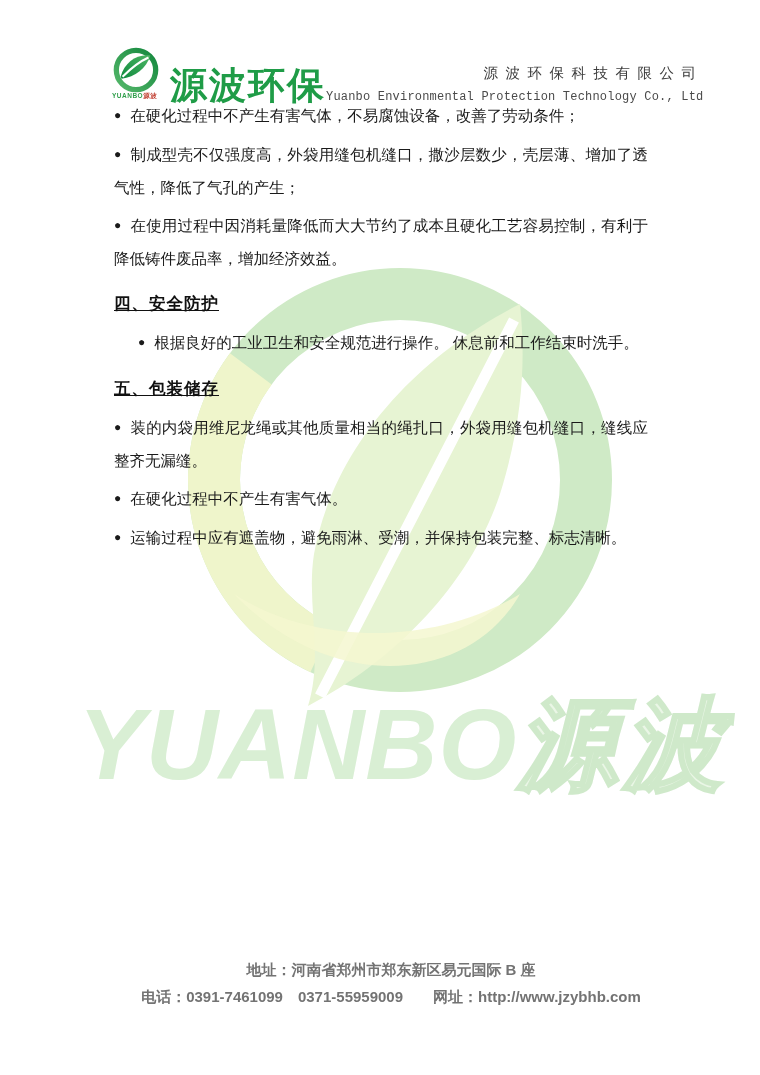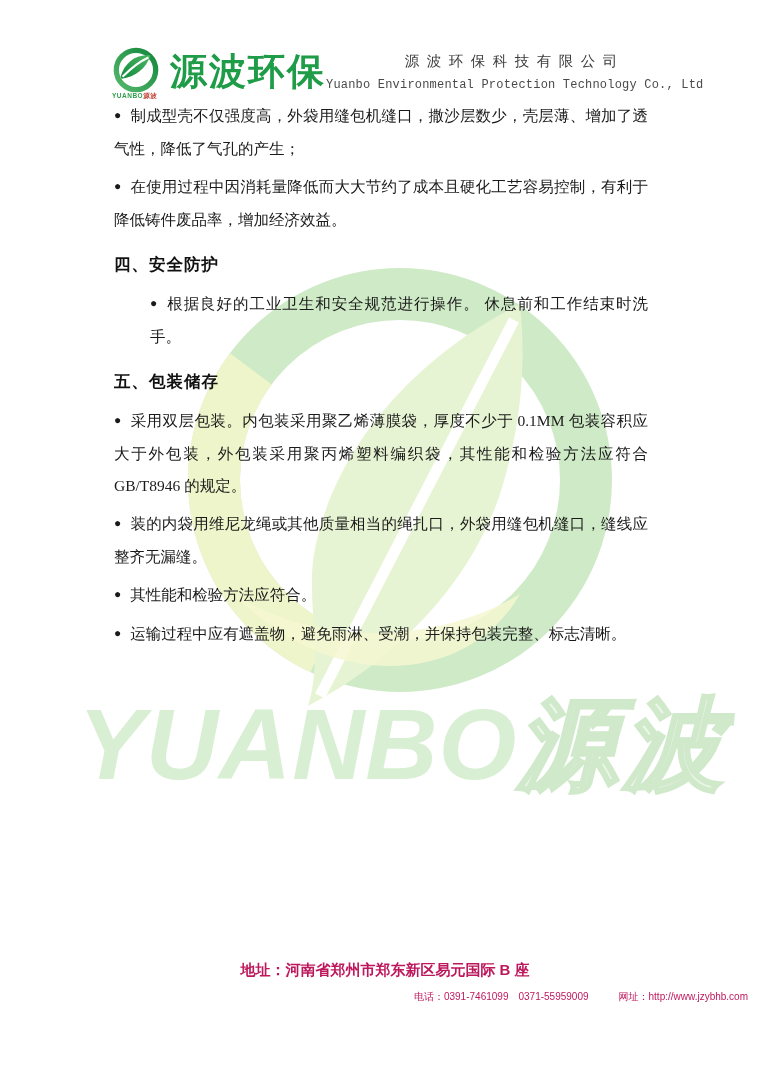--- a/index.html
+++ b/index.html
@@ -32,26 +32,26 @@
   .logo{display:flex;align-items:flex-start;}
   .logo-mark{position:relative;width:48px;height:58px;flex:0 0 auto;}
   .logo-caption{
     position:absolute;left:0;top:46px;width:64px;
     font-family:"Liberation Sans", sans-serif;
     font-size:6.5px;letter-spacing:.5px;white-space:nowrap;
   }
   .logo-caption .cap-en{color:#2f9e4a;font-weight:bold;}
   .logo-caption .cap-cn{color:#c0392b;font-weight:bold;}
   .brand{
-    margin-left:10px;margin-top:4px;
+    margin-left:10px;margin-top:18px;
     font-family:"Liberation Sans", sans-serif;
     font-size:37px;line-height:44px;font-weight:900;letter-spacing:2px;
     color:#1f9c47;white-space:nowrap;
   }
-  .company{text-align:center;margin-top:6px;}
+  .company{text-align:right;margin-top:18px;}
   .company-cn{
     font-size:14.5px;letter-spacing:7.5px;color:#3c3c3c;white-space:nowrap;
     font-family:"Liberation Serif", serif;
   }
   .company-en{
     margin-top:7px;font-size:12px;letter-spacing:.2px;color:#4a4a4a;white-space:nowrap;
     font-family:"Liberation Mono", monospace;
   }
   
   .content{position:absolute;left:114px;top:100px;width:534px;z-index:1;}
@@ -59,30 +59,31 @@
     margin:0 0 6px 0;
     font-size:15.5px;line-height:32px;
     text-align:justify;
   }
   p.bullet .marker{font-size:12px;margin-right:9px;position:relative;top:-2px;}
   h3.sec{
     margin:12px 0 8px 0;
     font-size:16.5px;line-height:32px;font-weight:bold;color:#111;
     letter-spacing:1px;
     font-family:"Liberation Sans", sans-serif;
+    text-decoration:underline;
   }
-  .indent-block{margin-left:36px;}
+  .indent-block{margin-left:24px;}
   .indent-block p.bullet{margin-bottom:0;}
   
   .footer{
-    position:absolute;left:0;right:12px;top:958px;z-index:2;text-align:center;
-    font-family:"Liberation Sans", sans-serif;color:#be185d;margin-left:22px;
+    position:absolute;left:0;right:0;top:958px;z-index:2;text-align:center;
+    font-family:"Liberation Sans", sans-serif;color:#737373;margin-left:22px;
   }
   .footer .line1{font-size:15px;line-height:24px;font-weight:600;}
-  .footer .line2{font-size:10px;line-height:30px;font-weight:400;text-align:right;}
+  .footer .line2{font-size:15px;line-height:30px;font-weight:700;}
   .footer .gap-left{margin-left:30px;}
 </style>
 </head>
 <body>
 
 <div class="page">
 
   <svg class="wm-logo" width="470" height="480" viewBox="0 0 470 480" aria-hidden="true">
     <circle cx="232" cy="218" r="186" fill="none" stroke="#cfeac6" stroke-width="52"></circle>
     <circle cx="232" cy="218" r="186" fill="none" stroke="#eff5cb" stroke-width="52" stroke-dasharray="330 840" transform="rotate(115 232 218)"></circle>
@@ -117,36 +118,36 @@
       <div class="brand">源波环保</div>
     </div>
     <div class="company">
       <div class="company-cn">源波环保科技有限公司</div>
       <div class="company-en">Yuanbo Environmental Protection Technology Co., Ltd</div>
     </div>
   </div>
 
   <div class="content">
 
+    <p class="bullet"><span class="marker">●</span><span>在硬化过程中不产生有害气体，不易腐蚀设备，改善了劳动条件；</span></p>
 
     <p class="bullet"><span class="marker">●</span><span>制成型壳不仅强度高，外袋用缝包机缝口，撒沙层数少，壳层薄、增加了透气性，降低了气孔的产生；</span></p>
 
     <p class="bullet"><span class="marker">●</span><span>在使用过程中因消耗量降低而大大节约了成本且硬化工艺容易控制，有利于降低铸件废品率，增加经济效益。</span></p>
 
     <h3 class="sec">四、安全防护</h3>
 
     <div class="indent-block">
       <p class="bullet"><span class="marker">●</span><span>根据良好的工业卫生和安全规范进行操作。 休息前和工作结束时洗手。</span></p>
     </div>
 
     <h3 class="sec">五、包装储存</h3>
 
-    <p class="bullet"><span class="marker">●</span><span>采用双层包装。内包装采用聚乙烯薄膜袋，厚度不少于 0.1MM 包装容积应大于外包装，外包装采用聚丙烯塑料编织袋，其性能和检验方法应符合 GB/T8946 的规定。</span></p>
     <p class="bullet"><span class="marker">●</span><span>装的内袋用维尼龙绳或其他质量相当的绳扎口，外袋用缝包机缝口，缝线应整齐无漏缝。</span></p>
-    <p class="bullet"><span class="marker">●</span><span>其性能和检验方法应符合。</span></p>
+    <p class="bullet"><span class="marker">●</span><span>在硬化过程中不产生有害气体。</span></p>
     <p class="bullet"><span class="marker">●</span><span>运输过程中应有遮盖物，避免雨淋、受潮，并保持包装完整、标志清晰。</span></p>
 
   </div>
 
   <div class="footer">
     <div class="line1">地址：河南省郑州市郑东新区易元国际 B 座</div>
     <div class="line2"><span>电话：0391-7461099　0371-55959009</span><span class="gap-left">网址：http://www.jzybhb.com</span></div>
   </div>
 
 </div>

